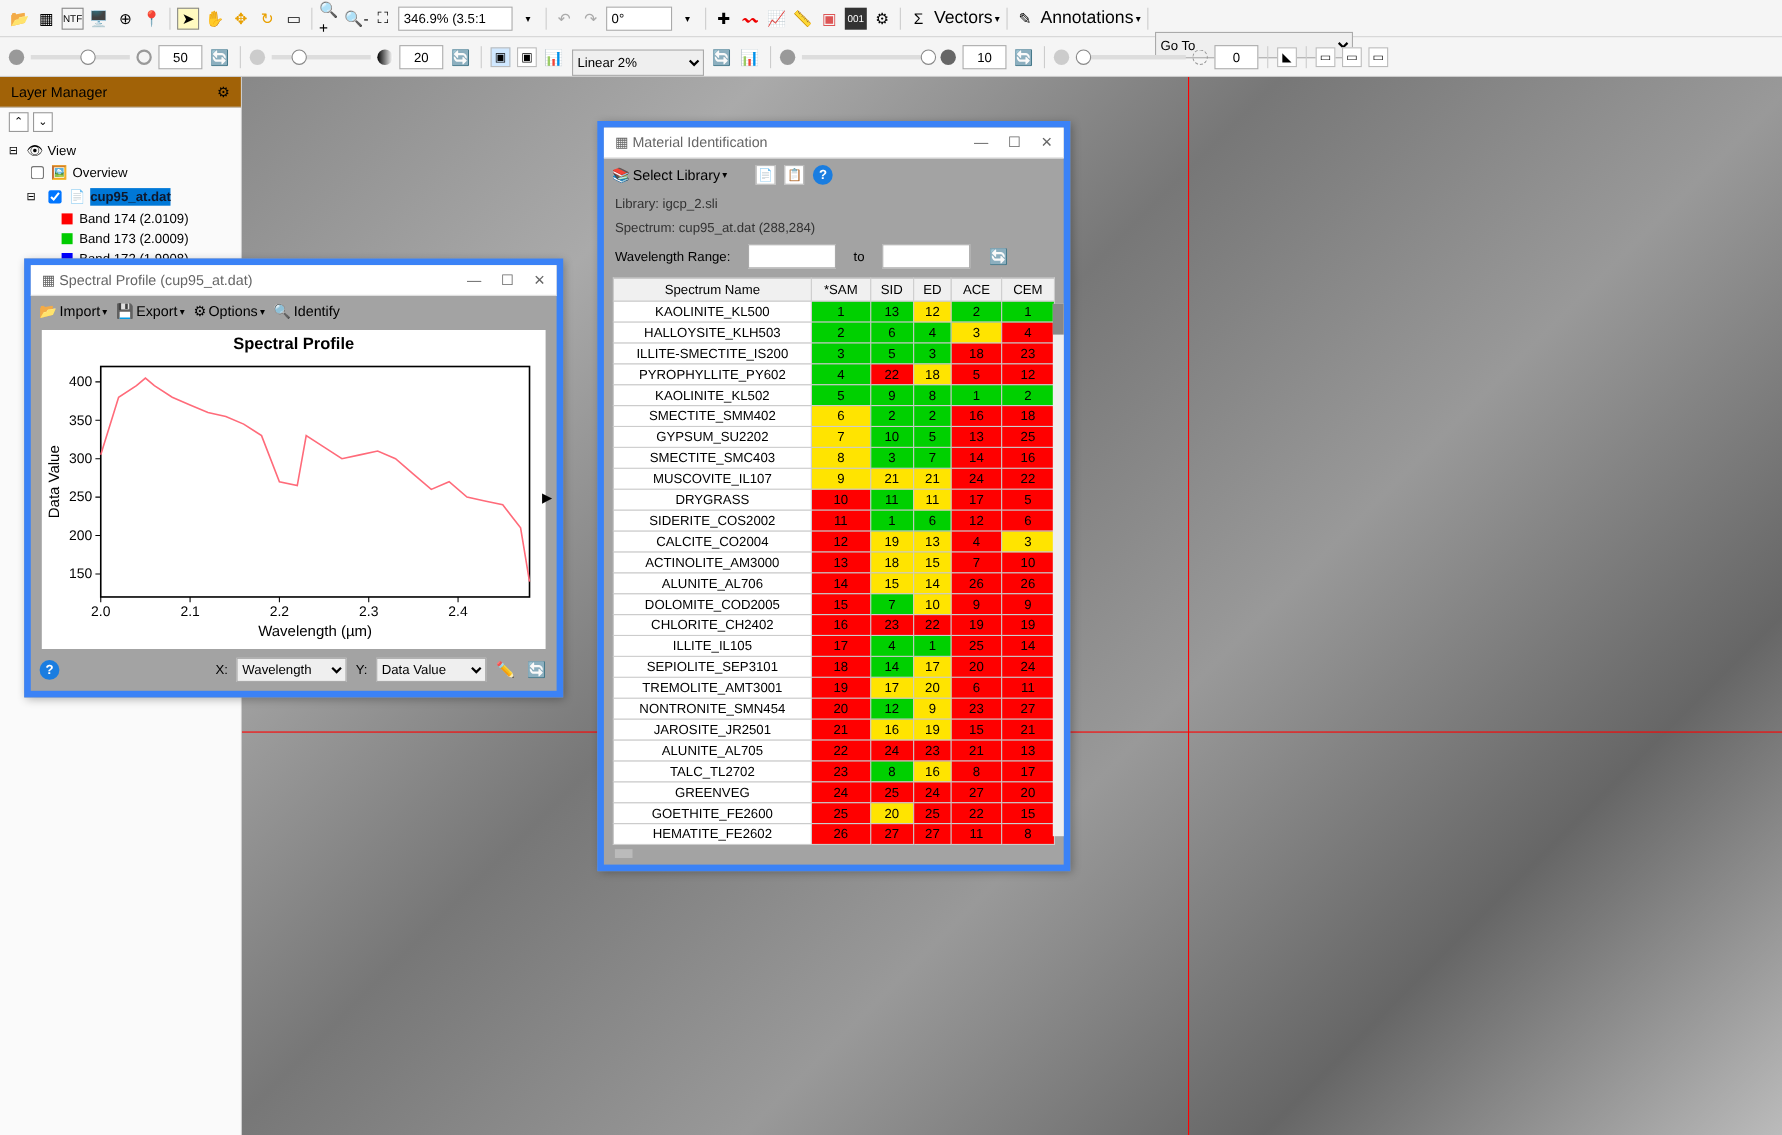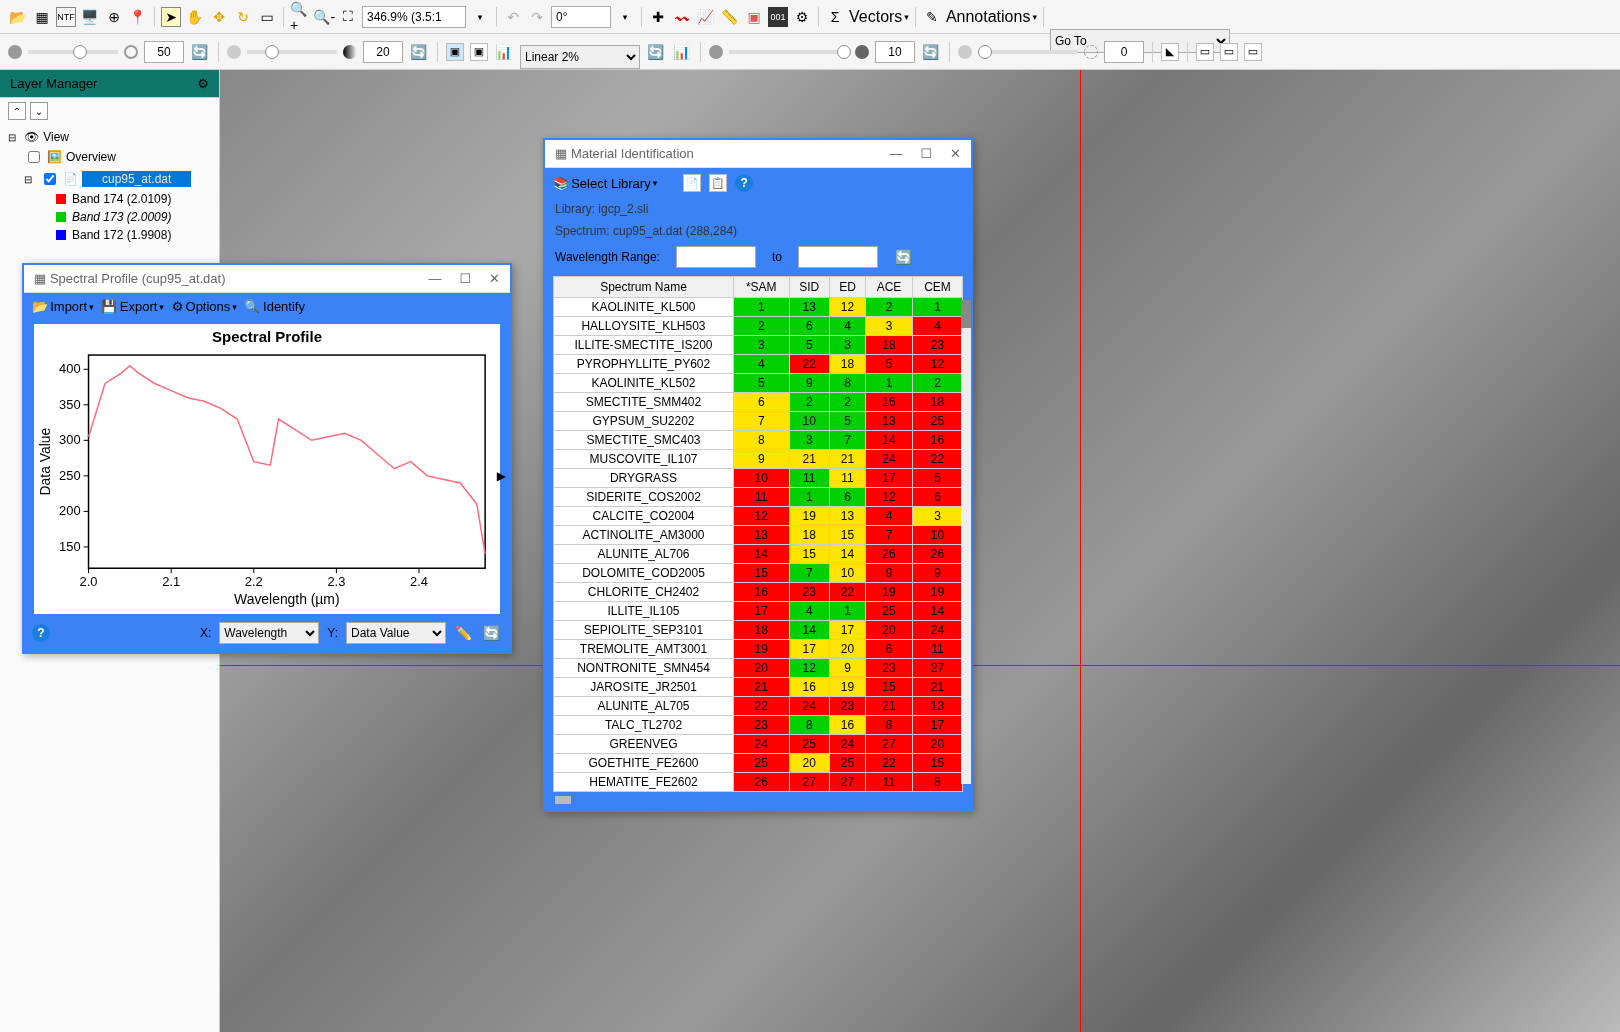--- a/index.html
+++ b/index.html
@@ -15,36 +15,36 @@
 
 .toolbar2 { background: #f5f5f5; border-bottom: 1px solid #ccc; padding: 4px 8px; display: flex; align-items: center; gap: 6px; height: 36px; }
 .slider-track { width: 90px; height: 4px; background: #ddd; position: relative; }
 .slider-knob { width: 14px; height: 14px; background: #fff; border: 1px solid #888; border-radius: 50%; position: absolute; top: -5px; }
 .small-input { width: 40px; height: 22px; border: 1px solid #aaa; text-align: center; font-size: 12px; }
 .combo-select { height: 24px; border: 1px solid #aaa; font-size: 12px; margin-top: 10px; }
 
 
 .main { display: flex; height: calc(100% - 70px); }
 .left-panel { width: 220px; background: #fafafa; border-right: 1px solid #ccc; display: flex; flex-direction: column; }
-.lm-header { background: #0f766e; border-bottom: 1px solid #ccc; padding: 6px 10px; font-size: 13px; display: flex; justify-content: space-between; align-items: center; }
+.lm-header { background: #a16207; border-bottom: 1px solid #ccc; padding: 6px 10px; font-size: 13px; display: flex; justify-content: space-between; align-items: center; }
 .lm-toggle { padding: 4px 8px; display: flex; gap: 4px; }
 .toggle-btn { width: 18px; height: 18px; border: 1px solid #999; background: #fff; font-size: 10px; display: flex; align-items: center; justify-content: center; cursor: pointer; }
 .tree { padding: 4px 8px; font-size: 12px; }
 .tree-item { display: flex; align-items: center; gap: 4px; padding: 2px 0; }
 .tree-expand { width: 12px; font-size: 10px; cursor: pointer; }
 .tree-cb { width: 12px; height: 12px; }
-.tree-selected { background: #0078d7; color: #e5e5e5; padding: 1px 20px; }
+.tree-selected { background: #0078d7; color: #0f172a; padding: 1px 0; font-weight: bold; }
 .band-swatch { width: 10px; height: 10px; display: inline-block; margin-right: 2px; }
 
 .viewport { flex: 1; position: relative; background: linear-gradient(135deg, #888 0%, #aaa 20%, #777 40%, #999 60%, #666 80%, #bbb 100%); overflow: hidden; }
 .crosshair-h { position: absolute; left: 0; right: 0; height: 1px; background: red; top: 595px; }
 .crosshair-v { position: absolute; top: 0; bottom: 0; width: 1px; background: red; left: 860px; }
 
 
-.window { position: absolute; background: #3b82f6; border: 2px solid #3b82f6; box-shadow: 2px 2px 8px rgba(0,0,0,0.3); margin-top: 28px; }
+.window { position: absolute; background: #a3a3a3; border: 6px solid #3b82f6; box-shadow: 2px 2px 8px rgba(0,0,0,0.3); }
 .win-title { background: #fff; padding: 6px 10px; font-size: 13px; color: #666; display: flex; align-items: center; justify-content: space-between; border-bottom: 1px solid #ddd; }
 .win-controls { display: flex; gap: 18px; font-size: 13px; color: #666; }
 .win-controls span { cursor: pointer; }
 .win-toolbar { padding: 6px 8px; display: flex; gap: 8px; align-items: center; font-size: 13px; }
 .win-toolbar-btn { display: flex; gap: 2px; align-items: center; cursor: pointer; }
 .dropdown-arrow { font-size: 9px; }
 
 
 .sp-window { left: 22px; top: 235px; width: 490px; }
 .chart-area { background: #fff; margin: 4px 10px 0 10px; position: relative; height: 290px; }
@@ -196,21 +196,21 @@
         <span class="tree-expand">⊟</span>
         <input type="checkbox" class="tree-cb" checked="" style="">
         <span>📄</span>
         <span class="tree-selected">cup95_at.dat</span>
       </div>
       <div id="band-list">
           <div class="tree-item" style="padding-left: 48px;">
             <span class="band-swatch" style="background:#ff0000"></span>
             <span>Band 174 (2.0109)</span>
           </div>
-          <div class="tree-item" style="padding-left: 48px; font-style: italic;">
+          <div class="tree-item" style="padding-left: 48px;">
             <span class="band-swatch" style="background:#00cc00"></span>
             <span>Band 173 (2.0009)</span>
           </div>
           <div class="tree-item" style="padding-left: 48px;">
             <span class="band-swatch" style="background:#0000ff"></span>
             <span>Band 172 (1.9908)</span>
           </div>
         </div>
     </div>
   </div>

